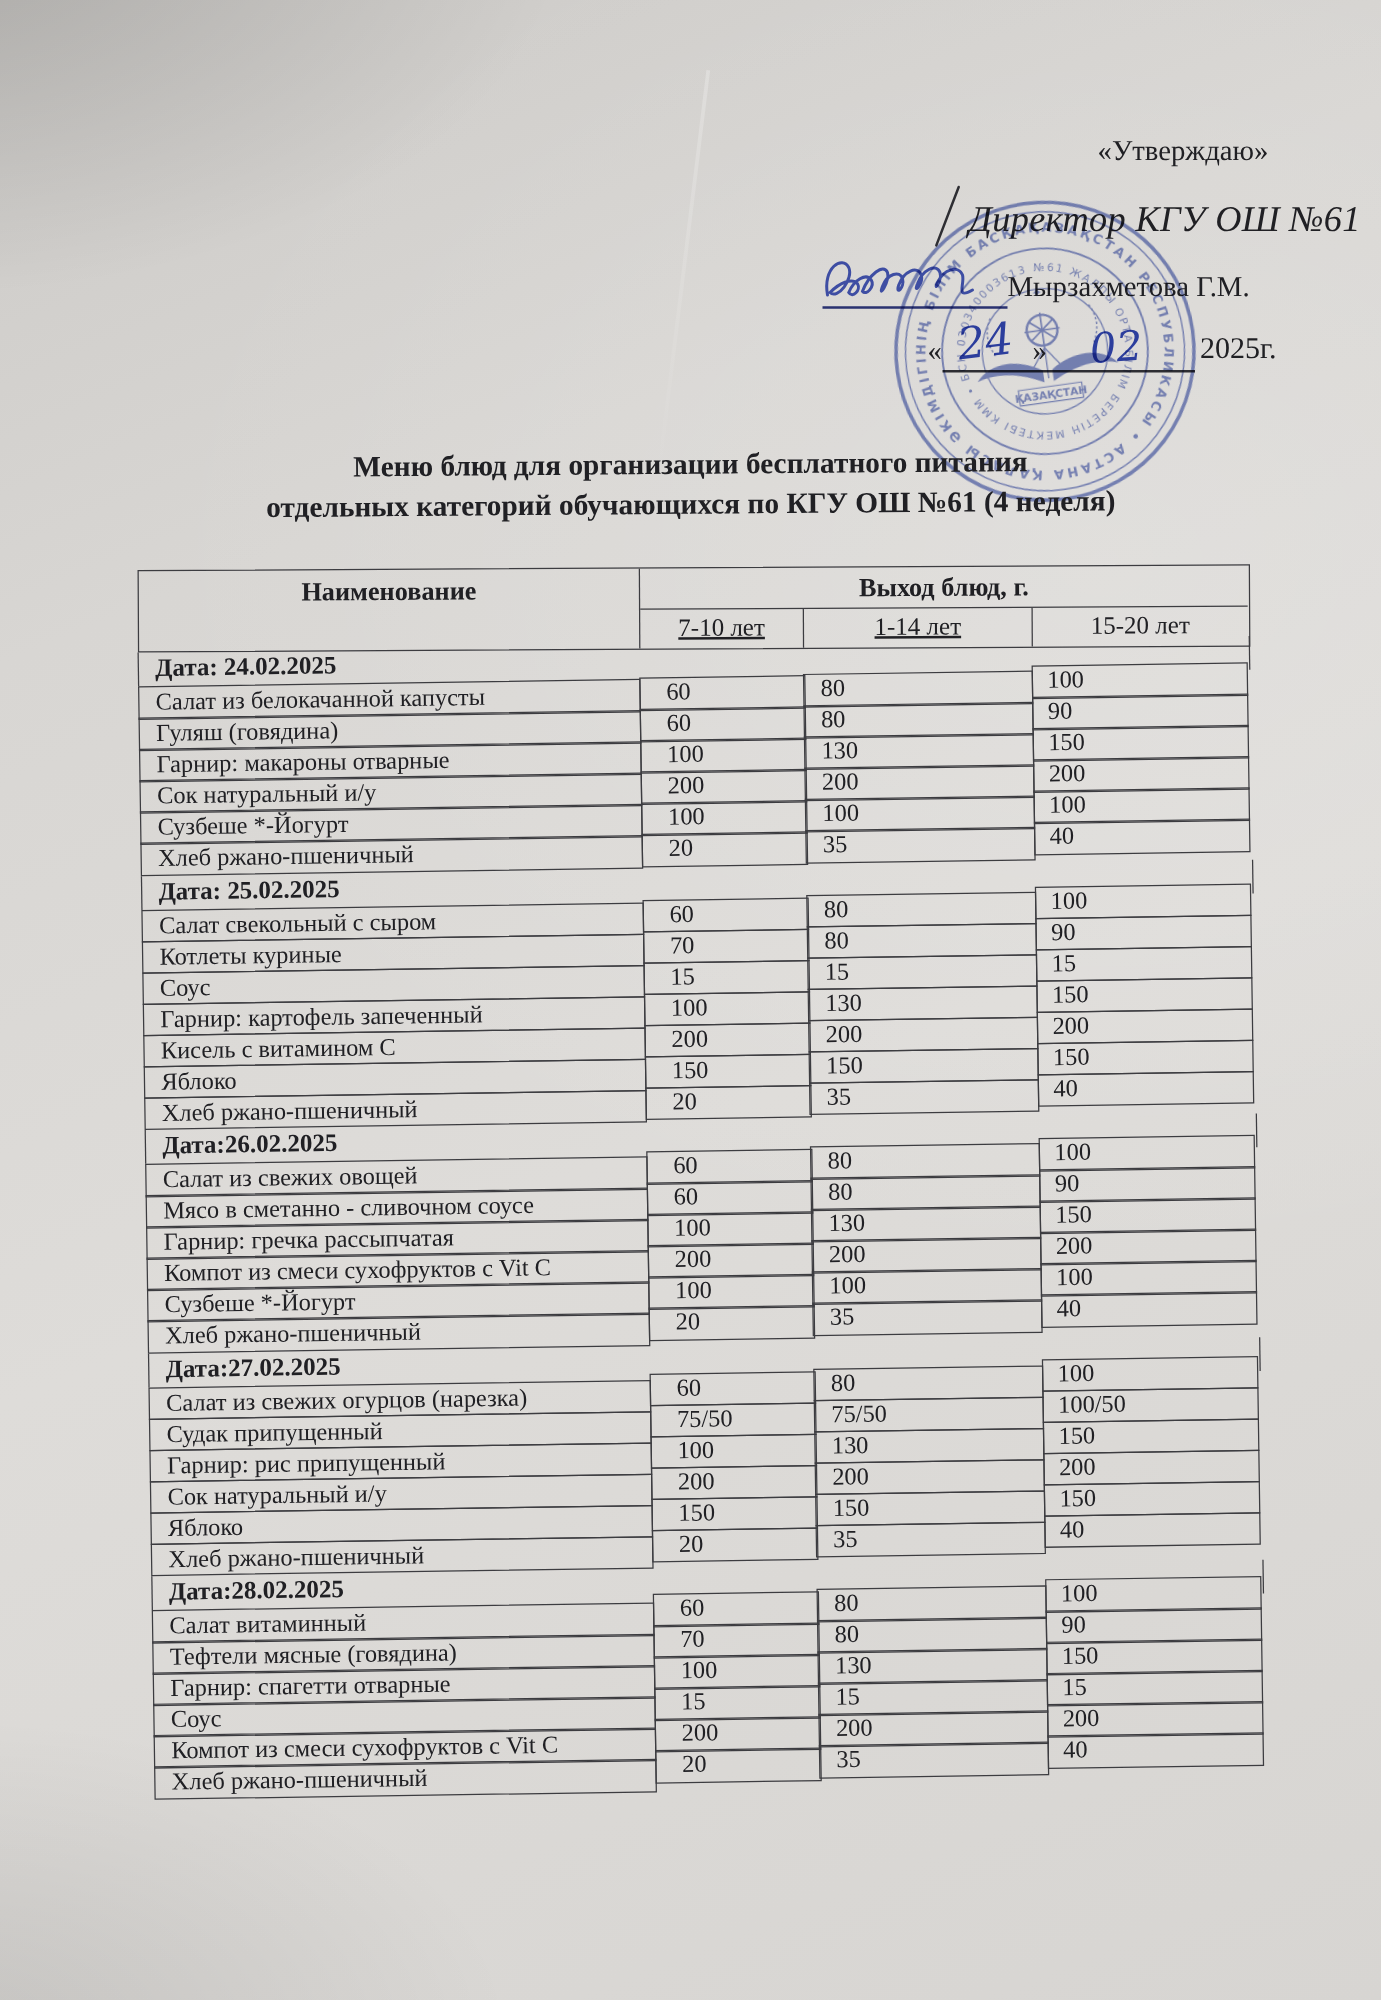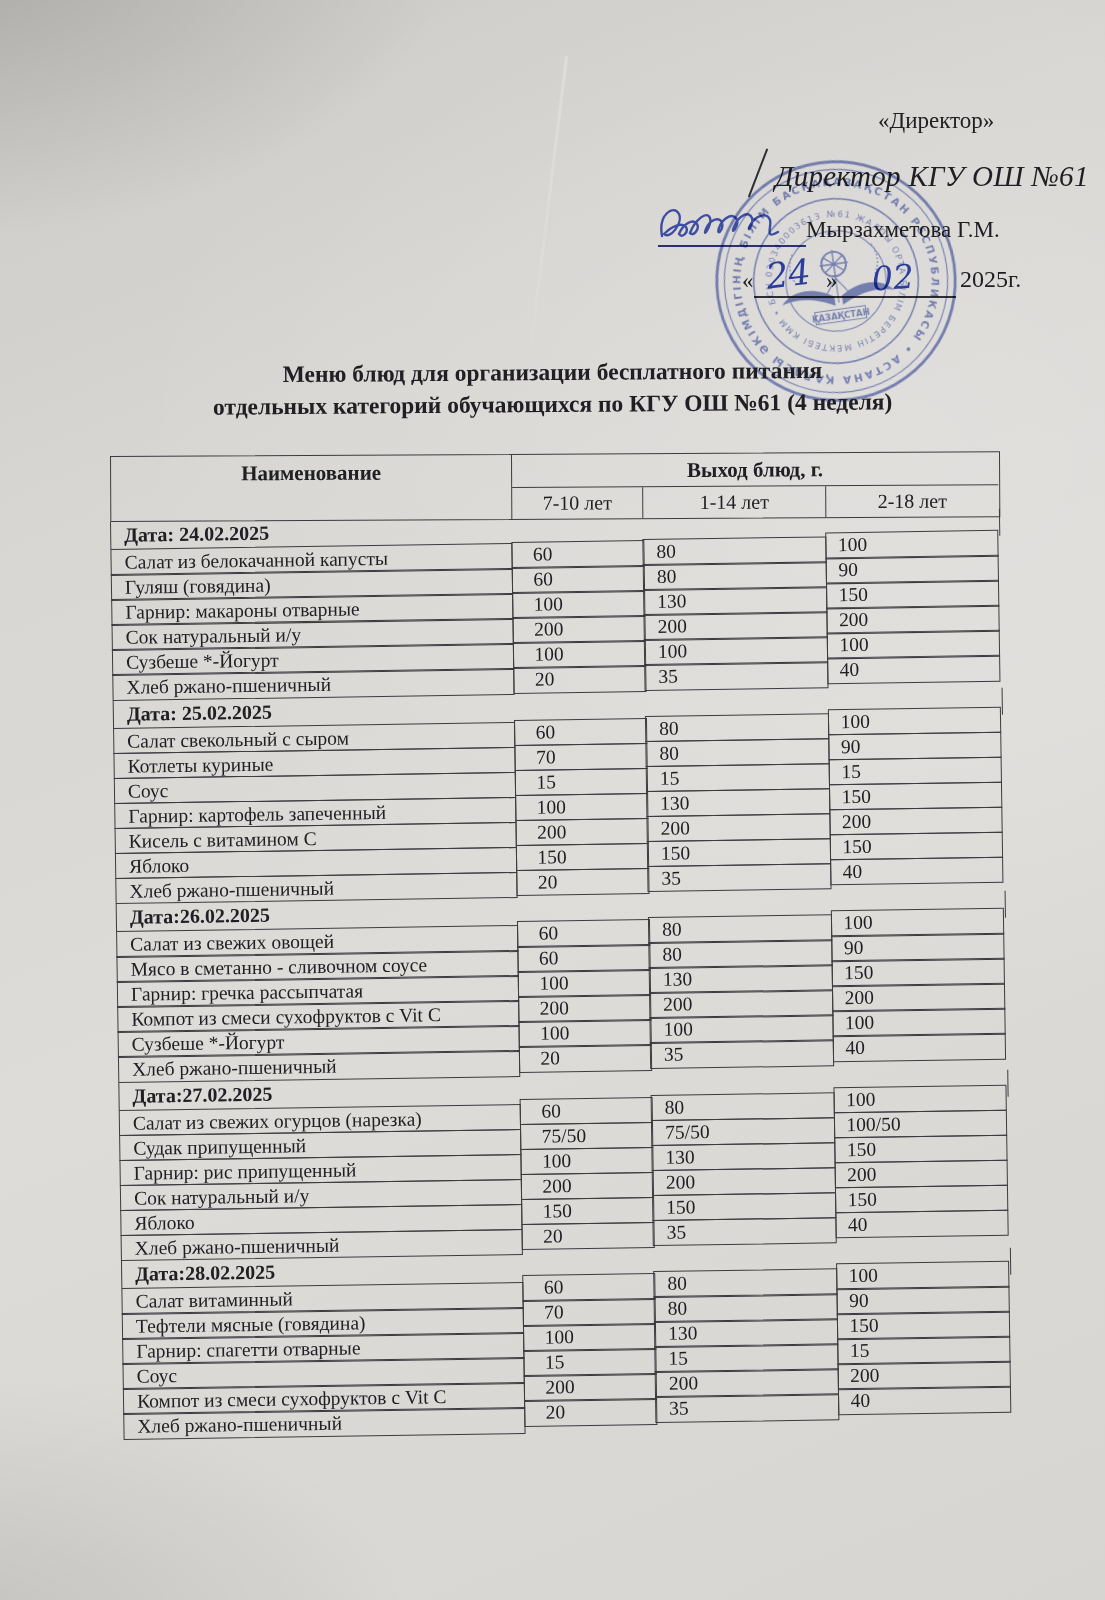--- a/index.html
+++ b/index.html
@@ -50,21 +50,21 @@
   .thead{
     display:grid;box-sizing:border-box;width:890px;
     grid-template-columns:401px 131px 183px 172px;
     grid-template-rows:33px 31px;
     border:1.6px solid var(--bc);
     transform:rotate(-.3deg);transform-origin:0 0;
   }
   .h-name{grid-area:1/1/3/2;border-right:1.6px solid var(--bc);display:flex;justify-content:center;align-items:flex-start;padding-top:5px;font-weight:700;font-size:21px;}
   .h-out{grid-area:1/2/2/5;border-bottom:1.6px solid var(--bc);display:flex;justify-content:center;align-items:center;font-weight:700;font-size:21px;}
   .h-age{display:flex;justify-content:center;align-items:center;font-size:20px;}
-  .h-age.b{border-right:1.6px solid var(--bc);}
+  .h-age.b{border-right:1.6px solid var(--bc);text-decoration:underline;}
 
   .sections{transform:rotate(-.85deg);transform-origin:0 0;}
   .date-band{
     height:27px;border-left:1.5px solid var(--bc);border-right:1.5px solid var(--bc);
     display:flex;align-items:center;padding-left:13px;font-weight:700;font-size:20px;box-sizing:border-box;
   }
   .sec-body{display:flex;align-items:flex-start;}
   .names{width:402px;box-sizing:border-box;}
   .name-cell{
     box-sizing:border-box;height:26.5px;border:1.5px solid var(--bc);margin-top:-1.5px;
@@ -81,21 +81,21 @@
   .vcol0 .vcell{padding-left:21px;}
   .vcol1 .vcell{padding-left:13px;}
   .vcol2 .vcell{padding-left:12px;}
 </style>
 </head>
 <body>
 
 <div class="page">
   <div class="crease"></div>
 
-  <div class="abs approve-label">«Директор»</div>
+  <div class="abs approve-label">«Утверждаю»</div>
   <div class="abs slash-mark"></div>
   <div class="abs director-line">Директор  КГУ ОШ №61</div>
 
   <svg class="abs sig-svg" width="152" height="54" viewBox="0 0 152 54">
     <path d="M10,40 C6,18 22,8 27,18 C31,27 18,44 12,38 C20,30 30,26 34,31 C37,36 30,43 27,38 C31,28 41,22 45,28 C48,33 41,41 38,37 C43,24 55,14 58,22 C60,29 50,44 54,33 C58,23 68,20 70,27 C72,34 64,41 67,32 C71,21 82,16 85,24 C87,31 78,40 82,31 C86,20 97,14 100,22 C102,29 94,38 98,30 C103,19 115,16 118,24 C120,31 112,44 126,36" stroke="#2c3e9d" stroke-width="2.4" fill="none" stroke-linecap="round" opacity=".9"></path>
   </svg>
   <div class="abs sig-underline"></div>
   <div class="abs signer-name">Мырзахметова Г.М.</div>
 
   <div class="abs quote-open">«</div>
@@ -140,21 +140,21 @@
     <div>Меню блюд для организации бесплатного питания</div>
     <div>отдельных категорий обучающихся по КГУ ОШ №61 (4 неделя)</div>
   </div>
 
   <div class="menu-table">
     <div class="thead">
       <div class="h-name">Наименование</div>
       <div class="h-out">Выход блюд, г.</div>
       <div class="h-age b">7-10 лет</div>
       <div class="h-age b">1-14 лет</div>
-      <div class="h-age">2-18 лет</div>
+      <div class="h-age">15-20 лет</div>
     </div>
     <div class="sections">
         <div class="section">
           <div class="date-band">Дата: 24.02.2025</div>
           <div class="sec-body">
             <div class="names">
               <div class="name-cell">Салат из белокачанной капусты</div>
               <div class="name-cell">Гуляш (говядина)</div>
               <div class="name-cell">Гарнир: макароны отварные</div>
               <div class="name-cell">Сок натуральный и/у</div>

